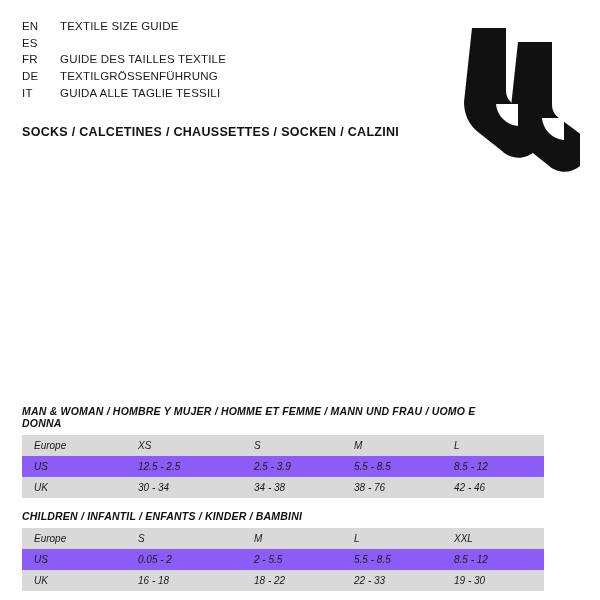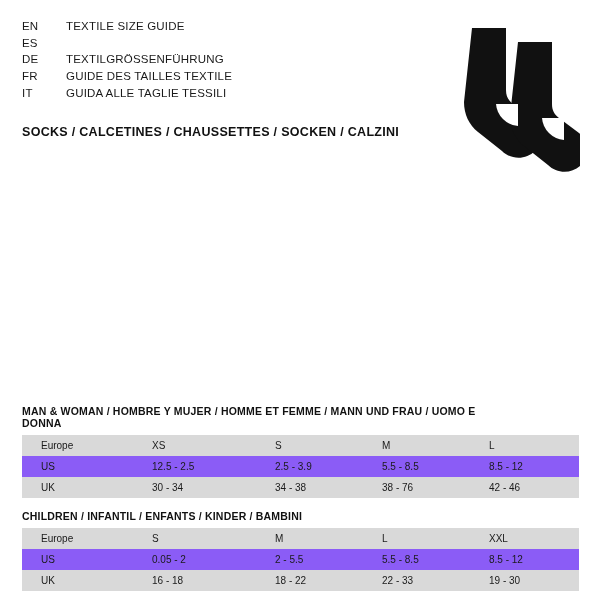--- a/index.html
+++ b/index.html
@@ -39,21 +39,20 @@
   .lang-code {
     width: 38px;
     flex: 0 0 38px;
     font-size: 11.5px;
     color: #1a1a1a;
   }
   .lang-text {
     flex: 1 1 auto;
     font-size: 11.5px;
     color: #1a1a1a;
-    margin-left: 6px;
   }
 
   .product-line {
     position: absolute;
     top: 125px;
     left: 22px;
     font-size: 12.5px;
     font-weight: bold;
     letter-spacing: 0.3px;
     color: #111111;
@@ -66,40 +65,41 @@
     left: 400px;
     width: 180px;
     height: 160px;
   }
 
   
   .table-section {
     position: absolute;
     left: 22px;
     width: 462px;
+    font-style: italic;
   }
   .section-men { top: 405px; }
   .section-children { top: 510px; }
 
   .section-title {
     font-size: 10.5px;
     font-weight: bold;
     letter-spacing: 0.2px;
     color: #111111;
     margin-bottom: 6px;
   }
 
   table.size-table {
     border-collapse: collapse;
     width: 462px;
     table-layout: fixed;
   }
   table.size-table td {
     font-size: 10px;
-    padding: 3px 0 3px 19px;
+    padding: 3px 0 3px 12px;
     color: #1a1a1a;
     height: 15px;
     vertical-align: middle;
     border: none;
   }
   table.size-table tr.shaded td {
     background: #d9d9d9;
   }
   table.size-table tr.plain td {
     background: #8b5cf6;
@@ -117,26 +117,26 @@
 
   <div class="lang-block">
     <div class="lang-row">
       <span class="lang-code">EN</span>
       <span class="lang-text">TEXTILE SIZE GUIDE</span>
     </div>
     <div class="lang-row">
       <span class="lang-code">ES</span>
     </div>
     <div class="lang-row">
+      <span class="lang-code">FR</span>
+      <span class="lang-text">GUIDE DES TAILLES TEXTILE</span>
+    </div>
+    <div class="lang-row">
       <span class="lang-code">DE</span>
       <span class="lang-text">TEXTILGRÖSSENFÜHRUNG</span>
-    </div>
-    <div class="lang-row">
-      <span class="lang-code">FR</span>
-      <span class="lang-text">GUIDE DES TAILLES TEXTILE</span>
     </div>
     <div class="lang-row">
       <span class="lang-code">IT</span>
       <span class="lang-text">GUIDA ALLE TAGLIE TESSILI</span>
     </div>
   </div>
 
   <div class="product-line">SOCKS / CALCETINES / CHAUSSETTES / SOCKEN / CALZINI</div>
 
   <div class="illustration">

